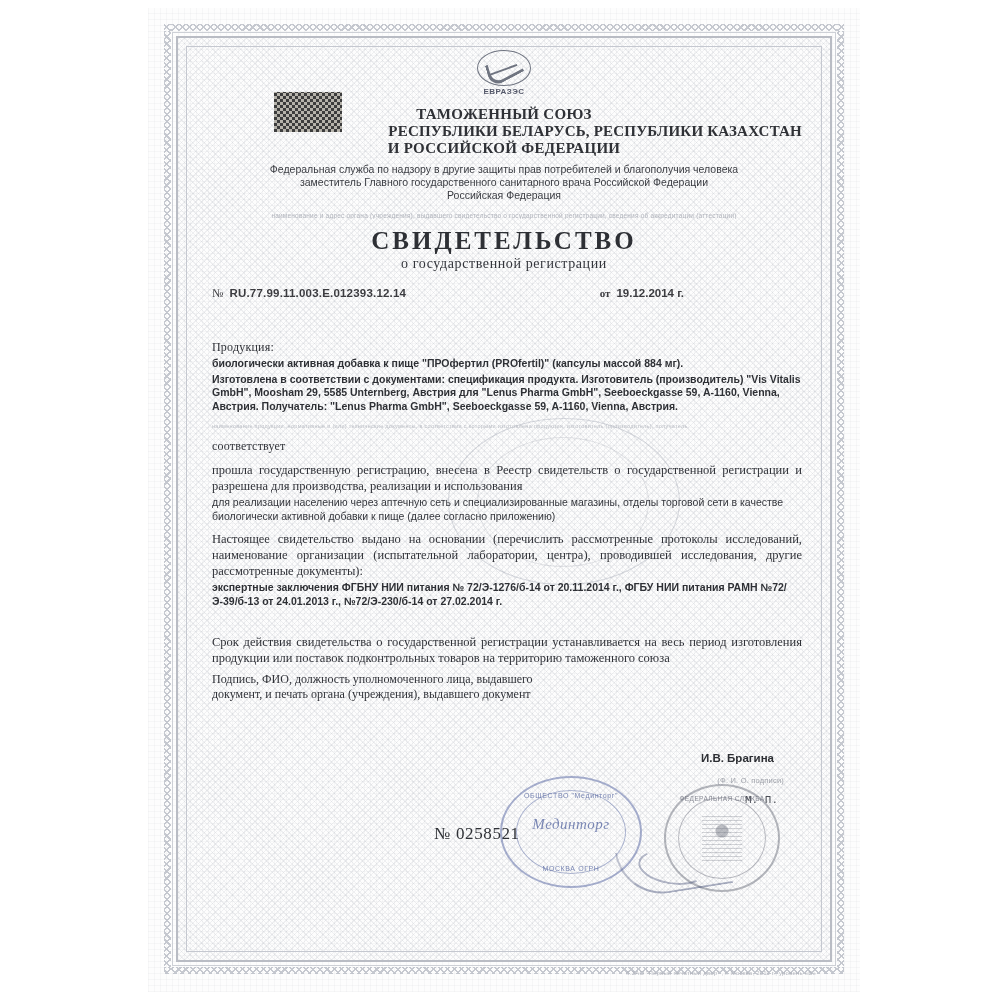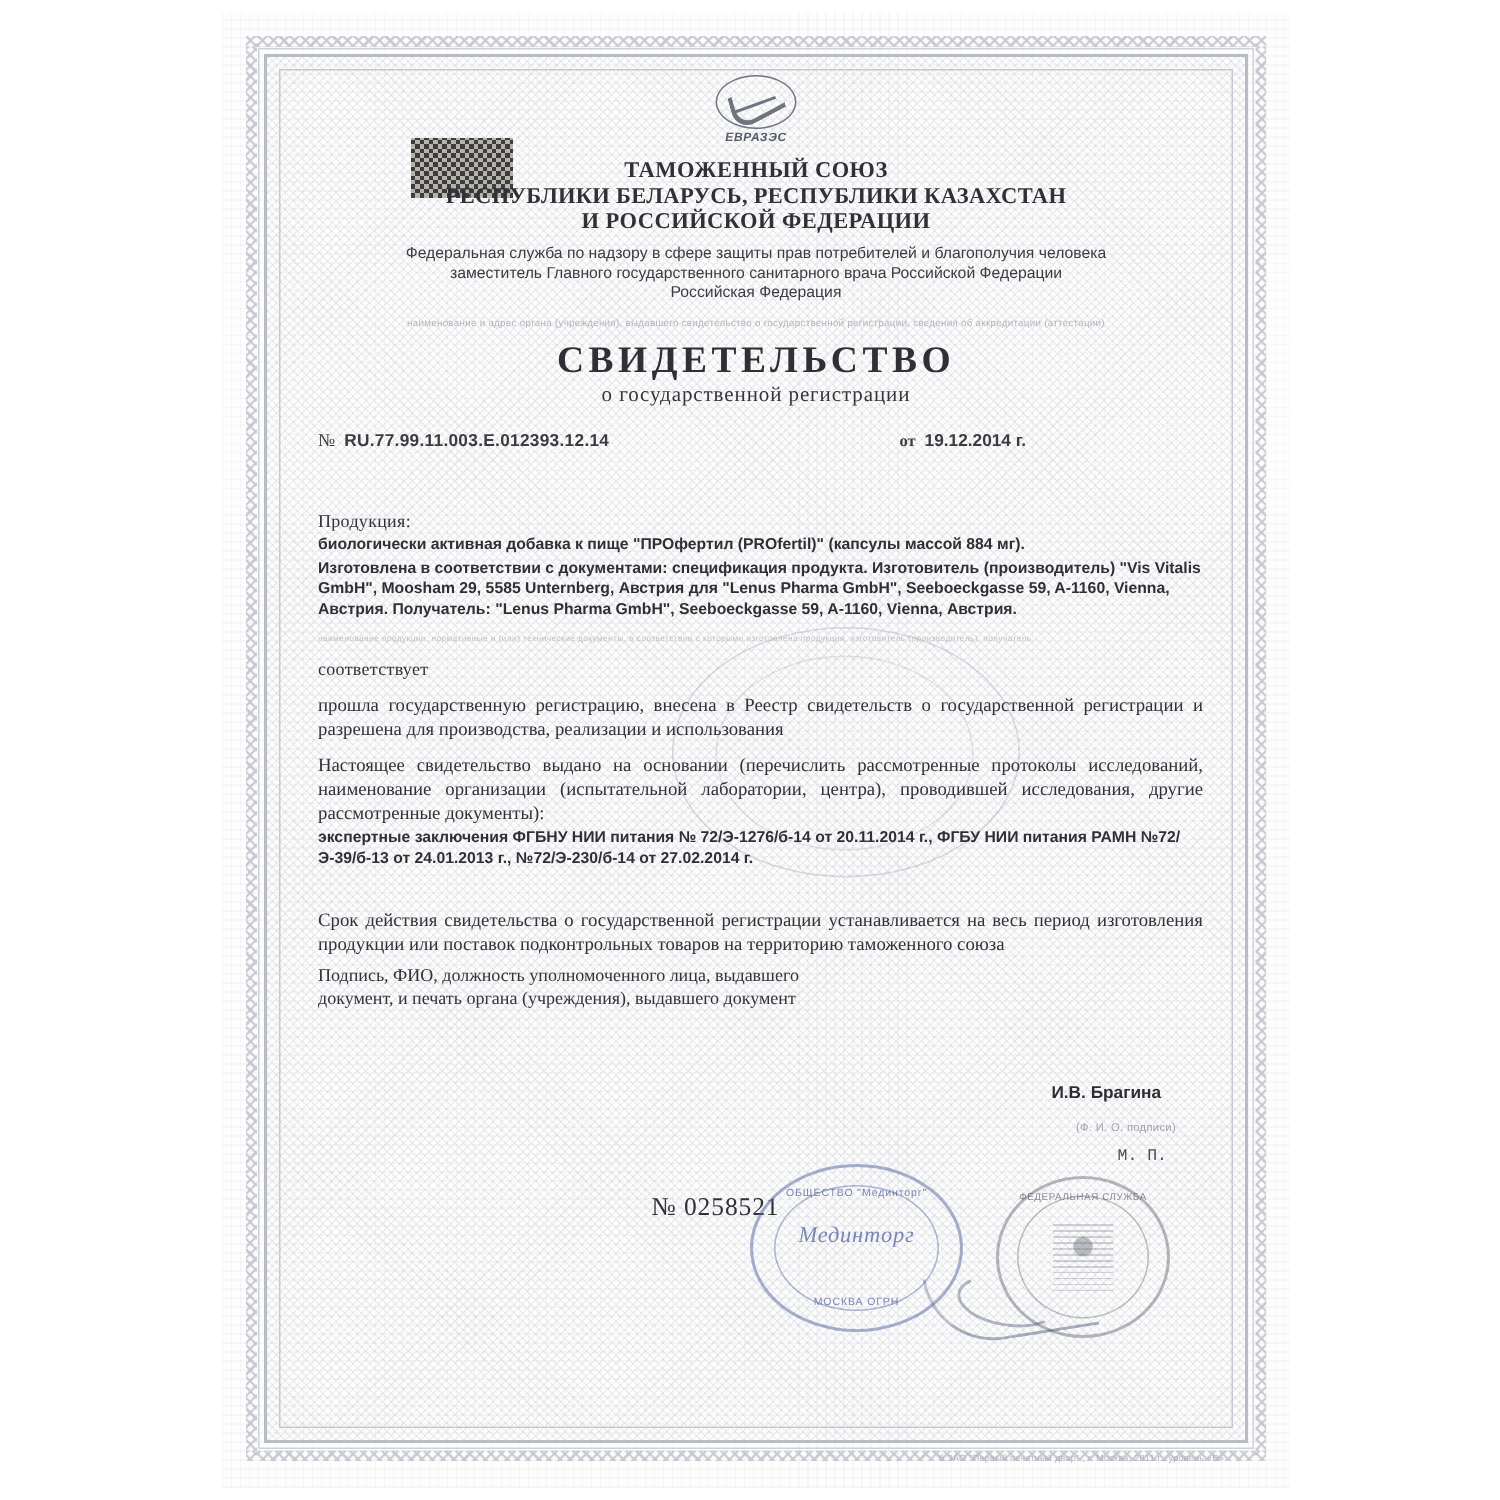--- a/index.html
+++ b/index.html
@@ -119,21 +119,20 @@
     width: 30px; height: 2px;
     background: #6f7480;
     transform: rotate(-20deg);
   }
   .emblem .caption {
     font-size: 8px;
     letter-spacing: .4px;
     font-weight: bold;
     color: #55596a;
     margin-top: 1px;
-    font-style: italic;
   }
 
   
   .datamatrix {
     position: absolute;
     left: 126px;
     top: 84px;
     width: 68px;
     height: 40px;
     background:
@@ -146,21 +145,21 @@
   .ts-title {
     text-align: center;
     font-family: "Liberation Serif", serif;
     font-weight: bold;
     font-size: 15px;
     line-height: 17px;
     letter-spacing: .3px;
     color: #2f3136;
     margin-top: 2px;
   }
-  .ts-title .l2 { letter-spacing: .2px; }
+  .ts-title .l2 { letter-spacing: .2px; text-align: right; }
 
   .agency {
     text-align: center;
     font-size: 10.5px;
     line-height: 13px;
     margin-top: 6px;
     color: #3a3c42;
   }
 
   .faint-line {
@@ -464,21 +463,21 @@
       </div>
     </div>
 
     <div class="ts-title">
       <div>ТАМОЖЕННЫЙ СОЮЗ</div>
       <div class="l2">РЕСПУБЛИКИ БЕЛАРУСЬ, РЕСПУБЛИКИ КАЗАХСТАН</div>
       <div>И РОССИЙСКОЙ ФЕДЕРАЦИИ</div>
     </div>
 
     <div class="agency">
-      <div>Федеральная служба по надзору в сфере защиты прав потребителей и благополучия человека</div>
+      <div>Федеральная служба по надзору в другие защиты прав потребителей и благополучия человека</div>
       <div>заместитель Главного государственного санитарного врача Российской Федерации</div>
       <div>Российская Федерация</div>
     </div>
 
     <div class="faint-line">наименование и адрес органа (учреждения), выдавшего свидетельство о государственной регистрации, сведения об аккредитации (аттестации)</div>
 
     <div class="cert-word">СВИДЕТЕЛЬСТВО</div>
     <div class="cert-sub">о государственной регистрации</div>
 
     <div class="numline">
@@ -492,20 +491,21 @@
     <div class="block">
       <div class="lbl-serif">Продукция:</div>
       <div class="body-bold">биологически активная добавка к пище "ПРОфертил (PROfertil)" (капсулы массой 884 мг).</div>
       <div class="body-bold">Изготовлена в соответствии с документами: спецификация продукта. Изготовитель (производитель) "Vis Vitalis GmbH", Moosham 29, 5585 Unternberg, Австрия для "Lenus Pharma GmbH", Seeboeckgasse 59, A-1160, Vienna, Австрия.  Получатель: "Lenus Pharma GmbH", Seeboeckgasse 59, A-1160, Vienna, Австрия.</div>
 
       <div class="microline">наименование продукции, нормативные и (или) технические документы, в соответствии с которыми изготовлена продукция, изготовитель (производитель), получатель</div>
 
       <div class="lbl-serif">соответствует</div>
 
       <div class="serif-just">прошла государственную регистрацию, внесена в Реестр свидетельств о государственной регистрации и разрешена для производства, реализации и использования</div>
+      <div class="body-norm">для реализации населению через аптечную сеть и специализированные магазины, отделы торговой сети в качестве биологически активной добавки к пище (далее согласно приложению)</div>
 
       <div class="serif-just">Настоящее свидетельство выдано на основании (перечислить рассмотренные протоколы исследований, наименование организации (испытательной лаборатории, центра), проводившей исследования, другие рассмотренные документы):</div>
       <div class="body-bold">экспертные заключения ФГБНУ НИИ питания № 72/Э-1276/б-14 от 20.11.2014 г., ФГБУ НИИ питания РАМН №72/Э-39/б-13 от 24.01.2013 г., №72/Э-230/б-14 от 27.02.2014 г.</div>
 
       <div class="serif-just" style="margin-top:26px">Срок действия свидетельства о государственной регистрации устанавливается на весь период изготовления продукции или поставок подконтрольных товаров на территорию таможенного союза</div>
 
       <div class="sign-area">
         <div class="sign-note">Подпись, ФИО, должность уполномоченного лица, выдавшего документ, и печать органа (учреждения), выдавшего документ</div>
         <div class="signer-name">И.В. Брагина</div>
         <div class="signer-fio">(Ф. И. О. подписи)</div>

